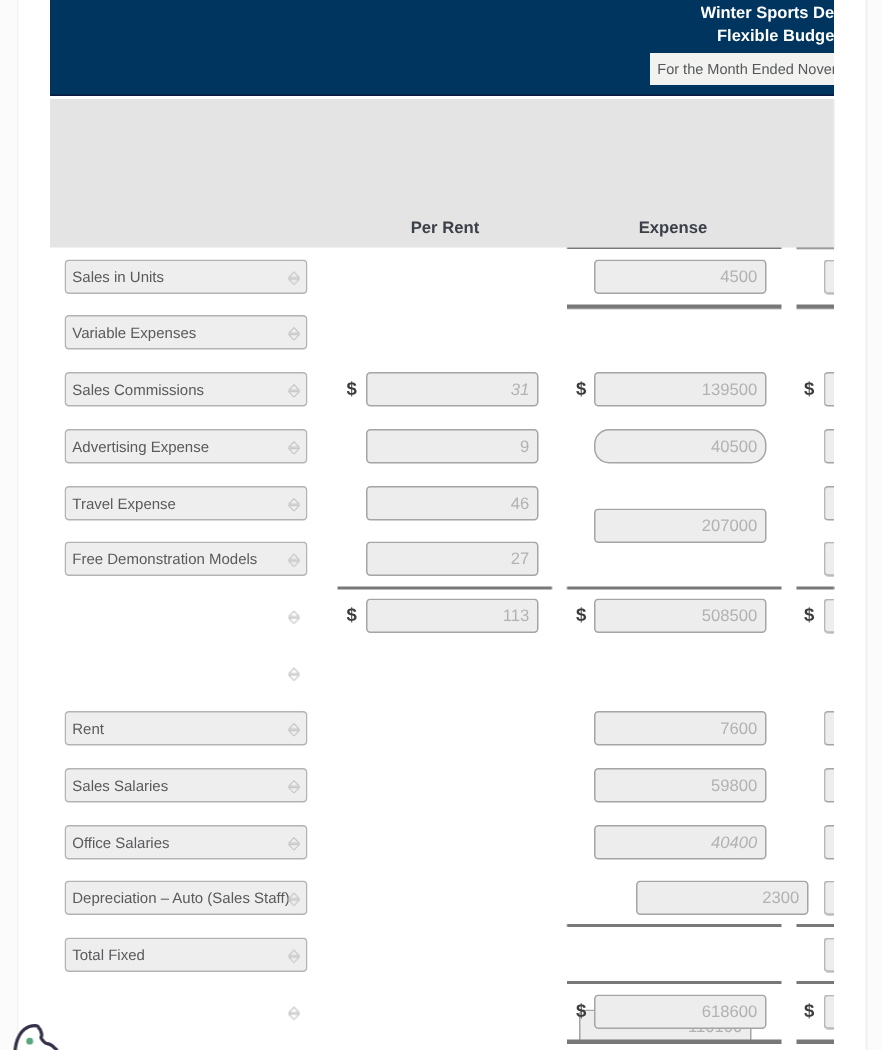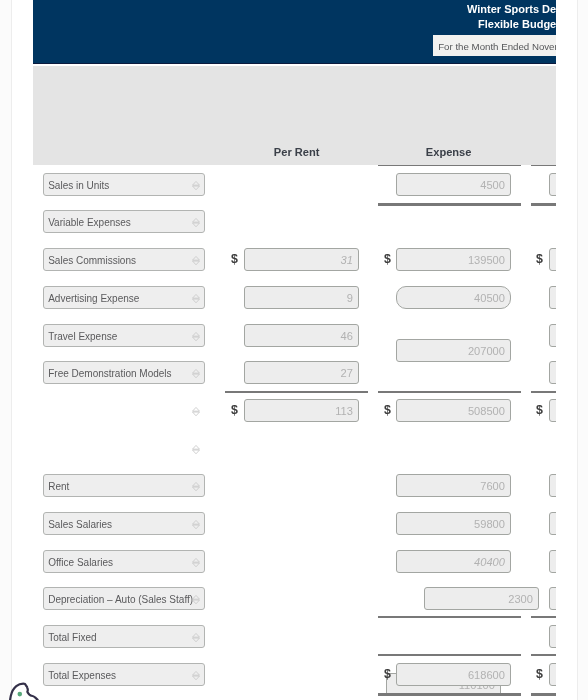--- a/index.html
+++ b/index.html
@@ -172,21 +172,20 @@
         <div class="row" style="top: 625.1px;">
           <select class="acct"><option>Total Fixed</option></select>
           <svg class="selarrow" viewBox="0 0 8 9.2" aria-hidden="true" style="left: 159.4px; top: 7.6px;">
             <path d="M4 0.4 L7.5 4.15 L0.5 4.15 Z" fill="none" stroke="#c9c9c9" stroke-width="0.85" stroke-linejoin="round"></path>
             <path d="M4 8.8 L7.5 5.05 L0.5 5.05 Z" fill="none" stroke="#c9c9c9" stroke-width="0.85" stroke-linejoin="round"></path>
           </svg>
           <input class="amt" value="110100" style="left: 353px; margin-top: 48px;">
           <input class="amt" style="left: 515.6px;">
         </div>
         <div class="row" style="top: 662.8px;">
-          <select class="acct"><option>Total Expenses</option></select>
           <svg class="selarrow" viewBox="0 0 8 9.2" aria-hidden="true" style="left: 159.4px; top: 7.6px;">
             <path d="M4 0.4 L7.5 4.15 L0.5 4.15 Z" fill="none" stroke="#c9c9c9" stroke-width="0.85" stroke-linejoin="round"></path>
             <path d="M4 8.8 L7.5 5.05 L0.5 5.05 Z" fill="none" stroke="#c9c9c9" stroke-width="0.85" stroke-linejoin="round"></path>
           </svg>
           <input class="amt" value="618600" style="left: 363.1px;">
           <span class="dollar" style="left: 350.6px;">$</span>
           <input class="amt" style="left: 515.6px;">
           <span class="dollar" style="left: 503.1px;">$</span>
         </div>
         <div class="rule" style="left: 345.2px; top: 164.7px; width: 143.3px; height: 1.8px;"></div>

